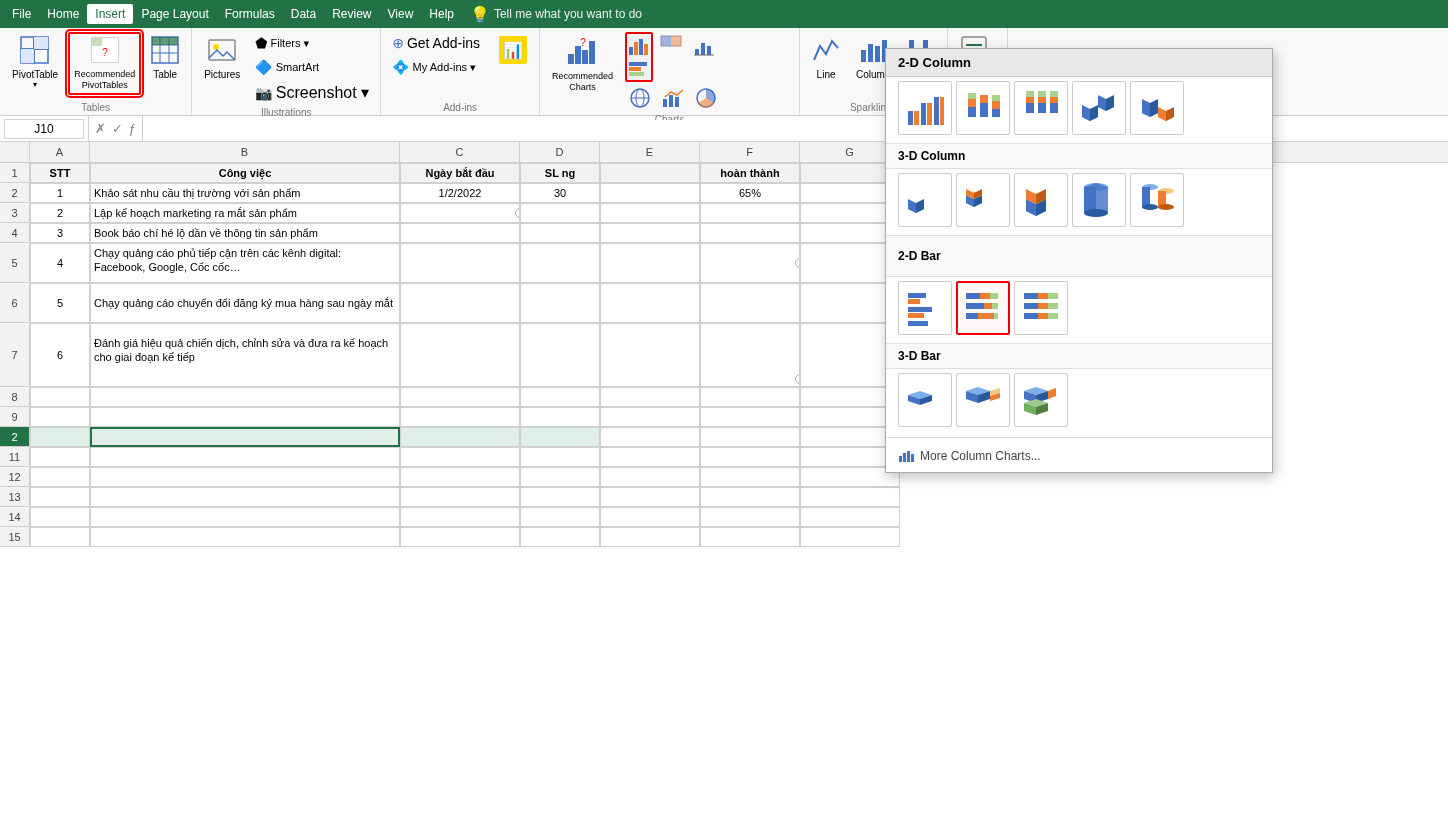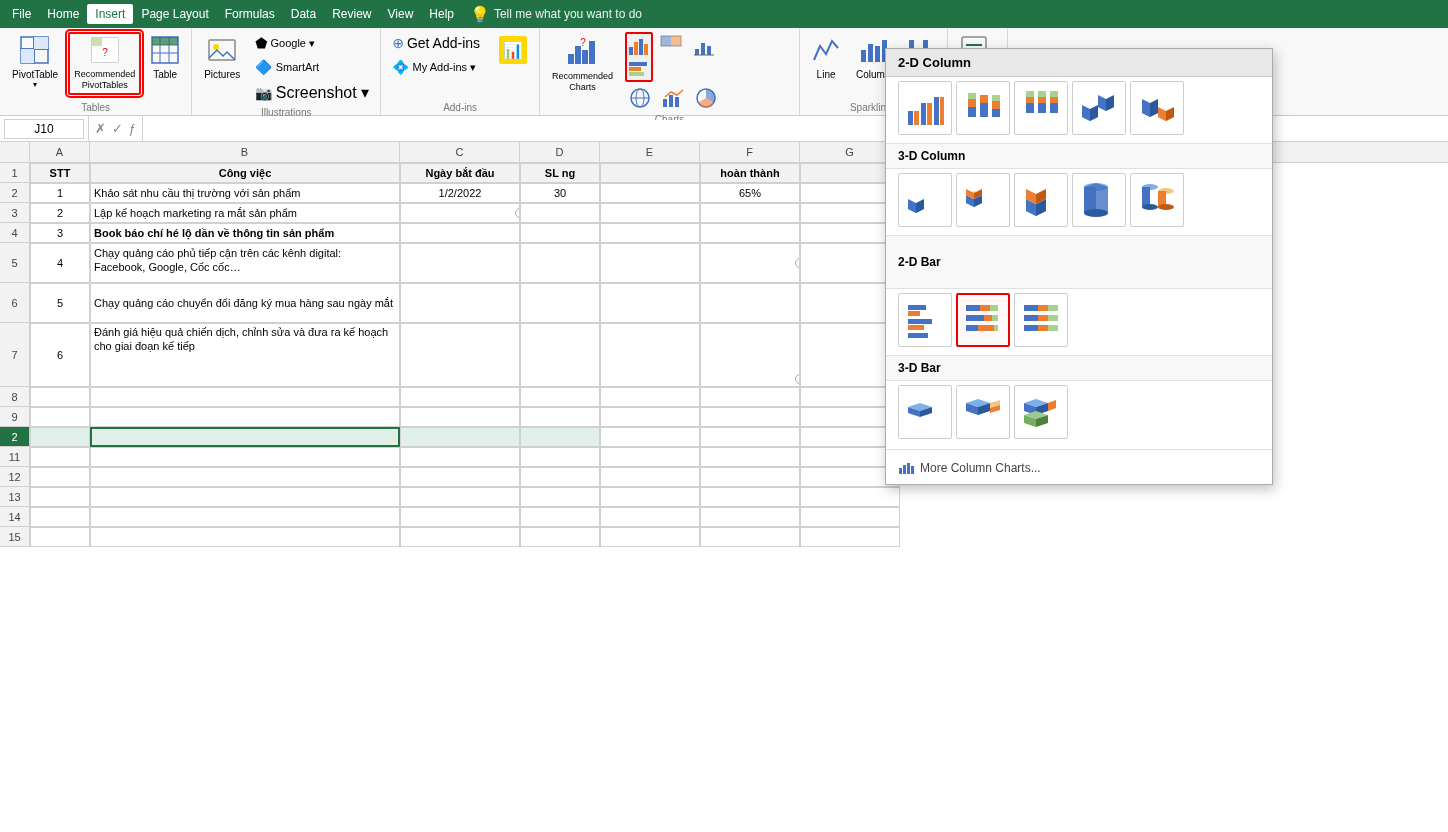--- a/index.html
+++ b/index.html
@@ -298,21 +298,21 @@
               <circle cx="8" cy="11" r="3" fill="#ffd700"></circle>
               <polyline points="1,22 9,14 15,20 19,16 27,24" fill="none" stroke="#4472c4" stroke-width="1.5"></polyline>
             </svg>
           </div>
           <div class="btn-label">Pictures</div>
         </div>
 
         <div style="display:flex;flex-direction:column;gap:2px;">
           <div class="rbtn-small" style="flex-direction:row;gap:3px;align-items:center;">
             <span style="font-size:14px;">⬟</span>
-            <span style="font-size:11px;">Google ▾</span>
+            <span style="font-size:11px;">Filters ▾</span>
           </div>
           <div class="rbtn-small" style="flex-direction:row;gap:3px;align-items:center;">
             <span style="font-size:14px;">🔷</span>
             <span style="font-size:11px;">SmartArt</span>
           </div>
           <div class="rbtn-small" style="flex-direction:row;gap:3px;align-items:center;">
             <span style="font-size:14px;">📷</span>
             <span style="font-size:16px;">Screenshot ▾</span>
           </div>
         </div>
@@ -533,21 +533,21 @@
     </div>
     <div class="cell" style="width:80px;min-width:80px;border:1px solid #d0d0d0;"></div>
     <div class="cell" style="width:100px;min-width:100px;border:1px solid #d0d0d0;"></div>
     <div class="cell" style="width:100px;min-width:100px;border:1px solid #d0d0d0;"></div>
     <div class="cell" style="width:100px;min-width:100px;border:1px solid #d0d0d0;"></div>
   </div>
 
   <div class="table-row">
     <div class="row-num">4</div>
     <div class="cell col-a center" style="border:1px solid #d0d0d0;">3</div>
-    <div class="cell col-b" style="border:1px solid #d0d0d0;font-weight:bold;">Book báo chí hé lộ dần về thông tin sản phẩm</div>
+    <div class="cell col-b" style="border:1px solid #d0d0d0;">Book báo chí hé lộ dần về thông tin sản phẩm</div>
     <div class="cell col-c" style="border:1px solid #d0d0d0;"></div>
     <div class="cell" style="width:80px;min-width:80px;border:1px solid #d0d0d0;"></div>
     <div class="cell" style="width:100px;min-width:100px;border:1px solid #d0d0d0;"></div>
     <div class="cell" style="width:100px;min-width:100px;border:1px solid #d0d0d0;"></div>
     <div class="cell" style="width:100px;min-width:100px;border:1px solid #d0d0d0;"></div>
   </div>
 
   <div class="table-row">
     <div class="row-num tall">5</div>
     <div class="cell col-a center tall" style="border:1px solid #d0d0d0;">4</div>
@@ -568,21 +568,21 @@
     <div class="cell col-c tall" style="border:1px solid #d0d0d0;"></div>
     <div class="cell tall" style="width:80px;min-width:80px;border:1px solid #d0d0d0;"></div>
     <div class="cell tall" style="width:100px;min-width:100px;border:1px solid #d0d0d0;"></div>
     <div class="cell tall" style="width:100px;min-width:100px;border:1px solid #d0d0d0;"></div>
     <div class="cell tall" style="width:100px;min-width:100px;border:1px solid #d0d0d0;"></div>
   </div>
 
   <div class="table-row">
     <div class="row-num tallest">7</div>
     <div class="cell col-a center tallest" style="border:1px solid #d0d0d0;">6</div>
-    <div class="cell col-b tallest" style="border:1px solid #d0d0d0;align-items:flex-start;padding-top:1px;line-height:1.3;">Đánh giá hiệu quả chiến dịch, chỉnh sửa và đưa ra kế hoạch cho giai đoạn kế tiếp</div>
+    <div class="cell col-b tallest" style="border:1px solid #d0d0d0;align-items:flex-start;padding-top:12px;line-height:1.3;">Đánh giá hiệu quả chiến dịch, chỉnh sửa và đưa ra kế hoạch cho giai đoạn kế tiếp</div>
     <div class="cell col-c tallest" style="border:1px solid #d0d0d0;"></div>
     <div class="cell tallest" style="width:80px;min-width:80px;border:1px solid #d0d0d0;"></div>
     <div class="cell tallest" style="width:100px;min-width:100px;border:1px solid #d0d0d0;"></div>
     <div class="cell tallest" style="width:100px;min-width:100px;border:1px solid #d0d0d0;position:relative;">
       <div style="position:absolute;right:-6px;bottom:2px;width:10px;height:10px;border-radius:50%;background:#fff;border:1px solid #aaa;"></div>
     </div>
     <div class="cell tallest" style="width:100px;min-width:100px;border:1px solid #d0d0d0;position:relative;">
       <div style="position:absolute;right:-6px;bottom:2px;width:10px;height:10px;border-radius:50%;background:#fff;border:1px solid #aaa;"></div>
     </div>
   </div>
@@ -782,21 +782,21 @@
         <ellipse cx="12" cy="6" rx="8" ry="3" fill="#7db0e8"></ellipse>
         <rect x="4" y="6" width="8" height="20" fill="#4472c4"></rect>
         <ellipse cx="12" cy="26" rx="8" ry="3" fill="#2a5a9e"></ellipse>
         <ellipse cx="28" cy="10" rx="8" ry="3" fill="#f0c880"></ellipse>
         <rect x="20" y="10" width="8" height="16" fill="#ed7d31"></rect>
         <ellipse cx="28" cy="26" rx="8" ry="3" fill="#c05a10"></ellipse>
       </svg>
     </div>
   </div>
 
-  <div style="background:#f8f8f8;border-top:1px solid #e0e0e0;border-bottom:1px solid #e0e0e0;padding:19px 12px;font-weight:bold;font-size:12px;">
+  <div style="background:#f8f8f8;border-top:1px solid #e0e0e0;border-bottom:1px solid #e0e0e0;padding:13px 12px;font-weight:bold;font-size:12px;">
     <span>2-D Bar</span>
   </div>
   <div class="chart-icons-row">
 
     <div class="chart-icon-box">
       <svg width="38" height="38" viewBox="0 0 38 38">
         <rect x="2" y="4" width="18" height="5" fill="#4472c4"></rect>
         <rect x="2" y="10" width="12" height="5" fill="#ed7d31"></rect>
         <rect x="2" y="18" width="24" height="5" fill="#4472c4"></rect>
         <rect x="2" y="24" width="16" height="5" fill="#ed7d31"></rect>

